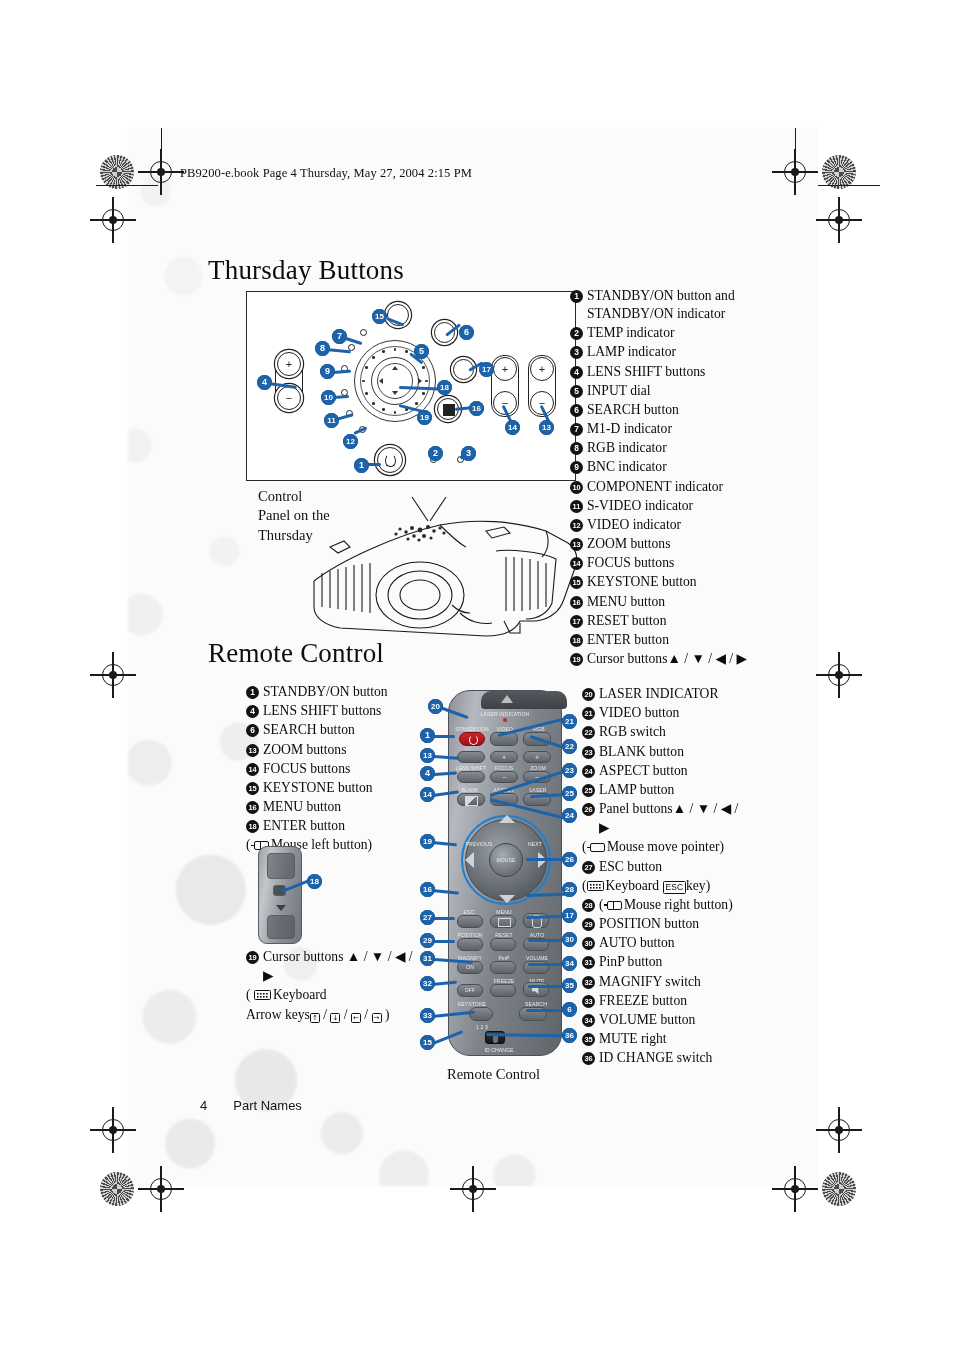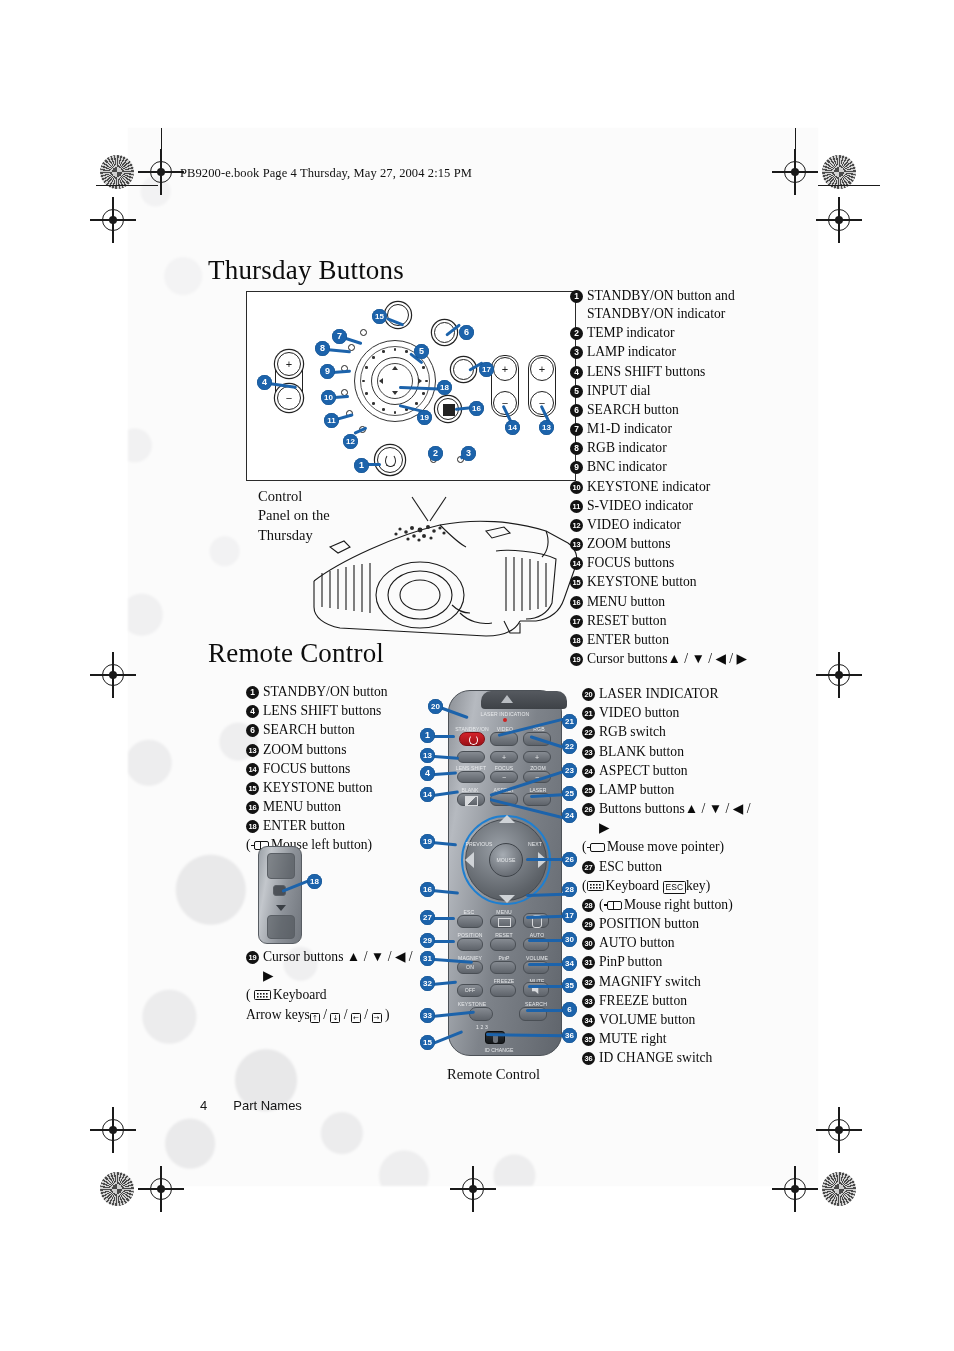--- a/index.html
+++ b/index.html
@@ -491,21 +491,21 @@
   <div class="row">
     <span class="num">8</span>
     <span class="txt">RGB indicator</span>
   </div>
   <div class="row">
     <span class="num">9</span>
     <span class="txt">BNC indicator</span>
   </div>
   <div class="row">
     <span class="num two">10</span>
-    <span class="txt">KEYSTONE indicator</span>
+    <span class="txt">COMPONENT indicator</span>
   </div>
   <div class="row">
     <span class="num two">11</span>
     <span class="txt">S-VIDEO indicator</span>
   </div>
   <div class="row">
     <span class="num two">12</span>
     <span class="txt">VIDEO indicator</span>
   </div>
   <div class="row">
@@ -773,21 +773,21 @@
   <div class="row">
     <span class="num two">24</span>
     <span class="txt">ASPECT button</span>
   </div>
   <div class="row">
     <span class="num two">25</span>
     <span class="txt">LAMP button</span>
   </div>
   <div class="row">
     <span class="num two">26</span>
-    <span class="txt">Buttons buttons▲ / ▼ / ◀ /</span>
+    <span class="txt">Panel buttons▲ / ▼ / ◀ /</span>
   </div>
   <div class="row cont">
     <span class="num"></span>
     <span class="txt">▶</span>
   </div>
   <div class="row">
     <span class="txt">(&nbsp;<span class="ic-mouse"></span><span>Mouse move pointer)</span></span>
   </div>
   <div class="row">
     <span class="num two">27</span>

